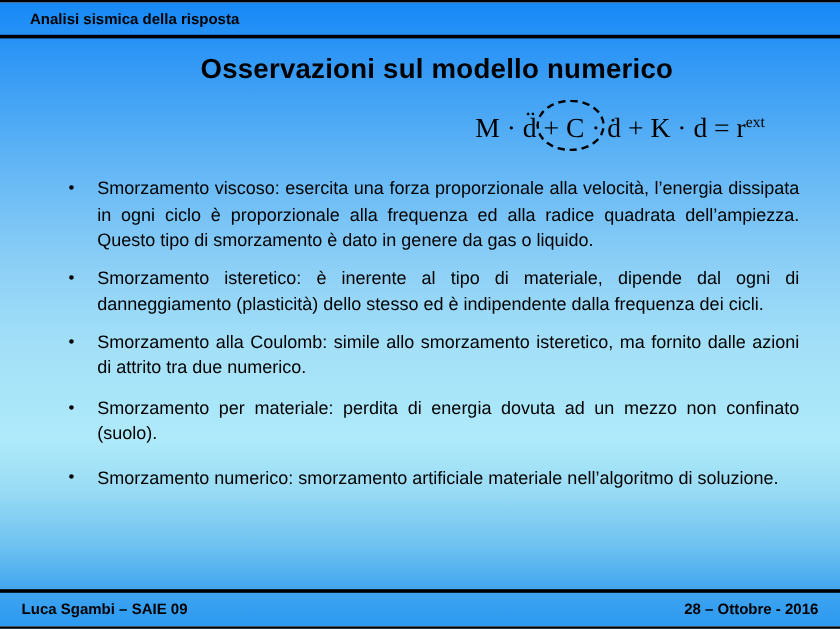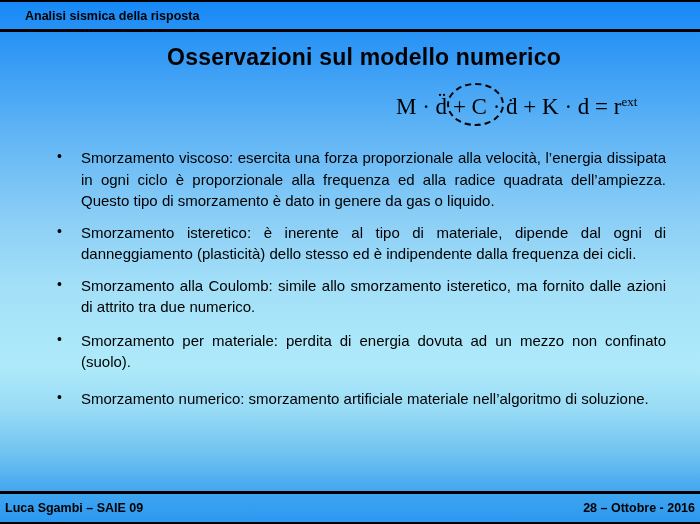--- a/index.html
+++ b/index.html
@@ -24,21 +24,21 @@
   .eq-sup{font-size:13px;vertical-align:8px;}
   .eq-sup.it{font-style:italic;}
   .ring-box{position:relative;display:inline-block;}
   .ring{position:absolute;left:-6px;right:-4px;top:-11px;bottom:-6px;border:2.6px dashed #000;border-radius:50%;pointer-events:none;}
   .bullets{position:absolute;top:145px;left:55px;right:34px;font-size:15px;line-height:21.5px;}
   .bullet-item{position:relative;padding-left:26px;margin-bottom:10px;}
   .bullet-item:nth-child(3){margin-bottom:12px;}
   .bullet-item:nth-child(4){margin-bottom:15px;}
   .bullet-marker{position:absolute;left:2px;top:-1px;font-size:14px;}
   .bullet-text{text-align:justify;}
-  .footer{position:absolute;bottom:0;left:0;right:0;height:28px;display:flex;align-items:center;justify-content:space-between;padding:0 5px;font-size:12.5px;font-weight:bold;}
+  .footer{position:absolute;bottom:0;left:0;right:0;height:28px;display:flex;align-items:center;justify-content:space-between;padding:0 18px;font-size:12.5px;font-weight:bold;}
 </style>
 </head>
 <body>
 
 <div class="slide">
 
   <div class="topbar">
     <span>Analisi sismica della risposta</span>
   </div>
   <div class="hr hr-top"></div>

